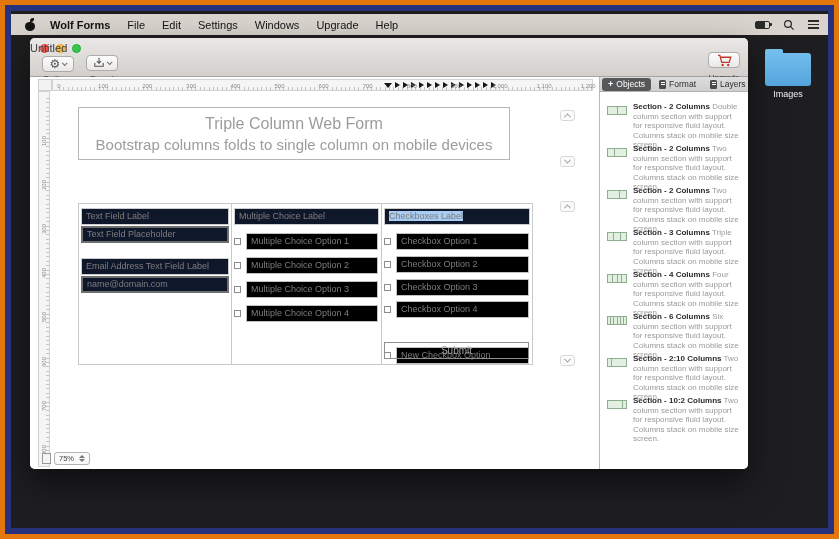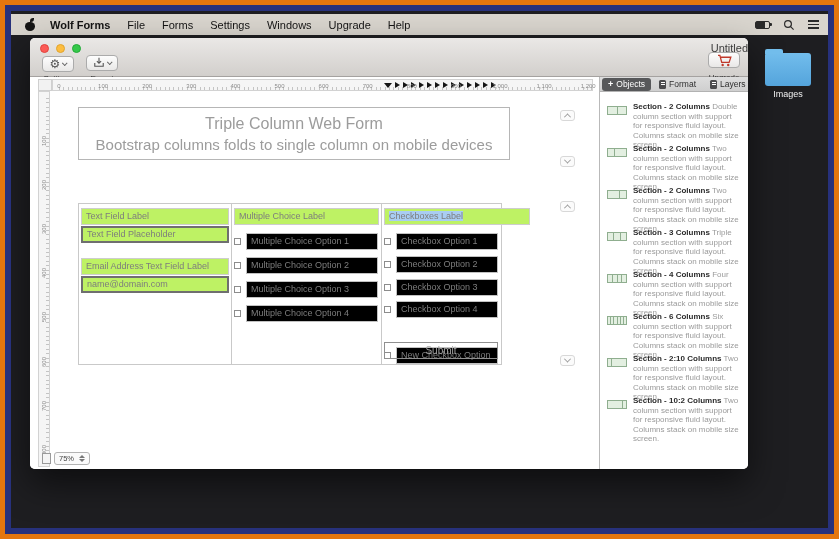--- a/index.html
+++ b/index.html
@@ -23,21 +23,21 @@
   .battery { position:relative; width:15px; height:8px; border:1px solid #2a2a2a; border-radius:2px;
              background:linear-gradient(to right,#2a2a2a 0 72%, #d9d5ce 72%); }
   .battery::after { content:""; position:absolute; right:-3px; top:1.5px; width:2px; height:3px; background:#2a2a2a; border-radius:0 1px 1px 0; }
   .hamburger { width:11px; height:9px; background:repeating-linear-gradient(#2a2a2a 0 1.5px, transparent 1.5px 3.7px); }
 
   
   .window { position:absolute; left:19px; top:27px; width:718px; height:431px; background:#fff;
             border-radius:5px; box-shadow:0 14px 34px rgba(0,0,0,.55); overflow:hidden; }
   .titlebar { position:absolute; top:0; left:0; right:0; height:39px;
               background:linear-gradient(#eae8e6,#d2cfcc); border-bottom:1px solid #a5a2a0; }
-  .win-title { position:absolute; top:4px; left:0; right:0; text-align:right; font-size:11px; color:#3c3c3c; }
+  .win-title { position:absolute; top:4px; left:0; right:0; text-align:left; font-size:11px; color:#3c3c3c; }
   .lights { position:absolute; left:10px; top:6px; display:flex; gap:7px; }
   .light { width:9px; height:9px; border-radius:50%; }
   .light.red{ background:#fc5a55; border:1px solid #e0443e;}
   .light.yellow{ background:#fdbd40; border:1px solid #e0a530;}
   .light.green{ background:#35c84a; border:1px solid #23ab38;}
 
   .tb-group { position:absolute; top:16px; text-align:center; }
   .tb-btn { display:inline-flex; align-items:center; justify-content:center; gap:2px; height:16px; min-width:32px;
             padding:0 5px; background:linear-gradient(#fdfdfd,#e9e8e7); border:1px solid #ababab; border-radius:4px; cursor:default; }
   .tb-label { font-size:8px; color:#333; margin-top:2px; }
@@ -72,24 +72,24 @@
 
   .secbtn { position:absolute; left:530px; width:15px; height:11px; border:1px solid #d8d8d8; border-radius:3px;
             background:#fbfbfb; display:flex; align-items:center; justify-content:center; }
   .secbtn i { display:block; width:5px; height:5px; border-left:1px solid #9a9a9a; border-top:1px solid #9a9a9a; }
   .secbtn.up i { transform:rotate(45deg) translate(1px,1px); }
   .secbtn.down i { transform:rotate(225deg) translate(1px,1px); }
 
   .formcol { position:absolute; top:126px; height:162px; border:1px solid #c9c9c9; }
   .col1 { left:48px; width:154px; }
   .col2 { left:201px; width:151px; }
-  .col3 { left:351px; width:121px; }
+  .col3 { left:351px; width:152px; }
 
   .fbox { position:absolute; height:17px; border:1px solid #cdcdcd; font-size:9px; color:#7d7d7d;
-          line-height:15px; padding-left:4px; background:#bef264; overflow:hidden; white-space:nowrap; }
+          line-height:15px; padding-left:4px; background:#0f172a; overflow:hidden; white-space:nowrap; }
   .finput { border:2px solid #6f6f6f; line-height:12px; }
   .optrow { position:absolute; left:2px; right:3px; height:17px; }
   .optbox { position:absolute; left:12px; right:0; top:0; height:17px; border:1px solid #c2c2c2; font-size:9px;
             color:#7d7d7d; line-height:15px; padding-left:4px; background:#000000; white-space:nowrap; overflow:hidden; }
   .tick { position:absolute; left:0; top:5px; width:7px; height:7px; border:1px solid #8c8c8c; background:#fff; }
   .hl { background:#a9cdf2; }
   .submit { position:absolute; left:2px; right:3px; top:138px; height:17px; border:1px solid #8f8f8f;
             text-align:center; font-size:10px; color:#a3a3a3; line-height:15px; }
 
   .zoomctl { position:absolute; left:12px; bottom:4px; display:flex; align-items:center; gap:3px; }
@@ -134,21 +134,21 @@
 <body>
 
 <div class="frame-outer">
 <div class="frame-navy">
 <div class="screen">
 
   <div class="menubar">
     <span class="apple"></span>
     <span class="mitem appname">Wolf Forms</span>
     <span class="mitem">File</span>
-    <span class="mitem">Forms</span>
+    <span class="mitem">Edit</span>
     <span class="mitem">Settings</span>
     <span class="mitem">Windows</span>
     <span class="mitem">Upgrade</span>
     <span class="mitem">Help</span>
     <span class="mb-right">
       <span class="battery"></span>
       <svg width="12" height="12" viewBox="0 0 12 12">
         <circle cx="5" cy="5" r="3.4" fill="none" stroke="#2a2a2a" stroke-width="1.2"></circle>
         <line x1="7.6" y1="7.6" x2="10.6" y2="10.6" stroke="#2a2a2a" stroke-width="1.2"></line>
       </svg>

